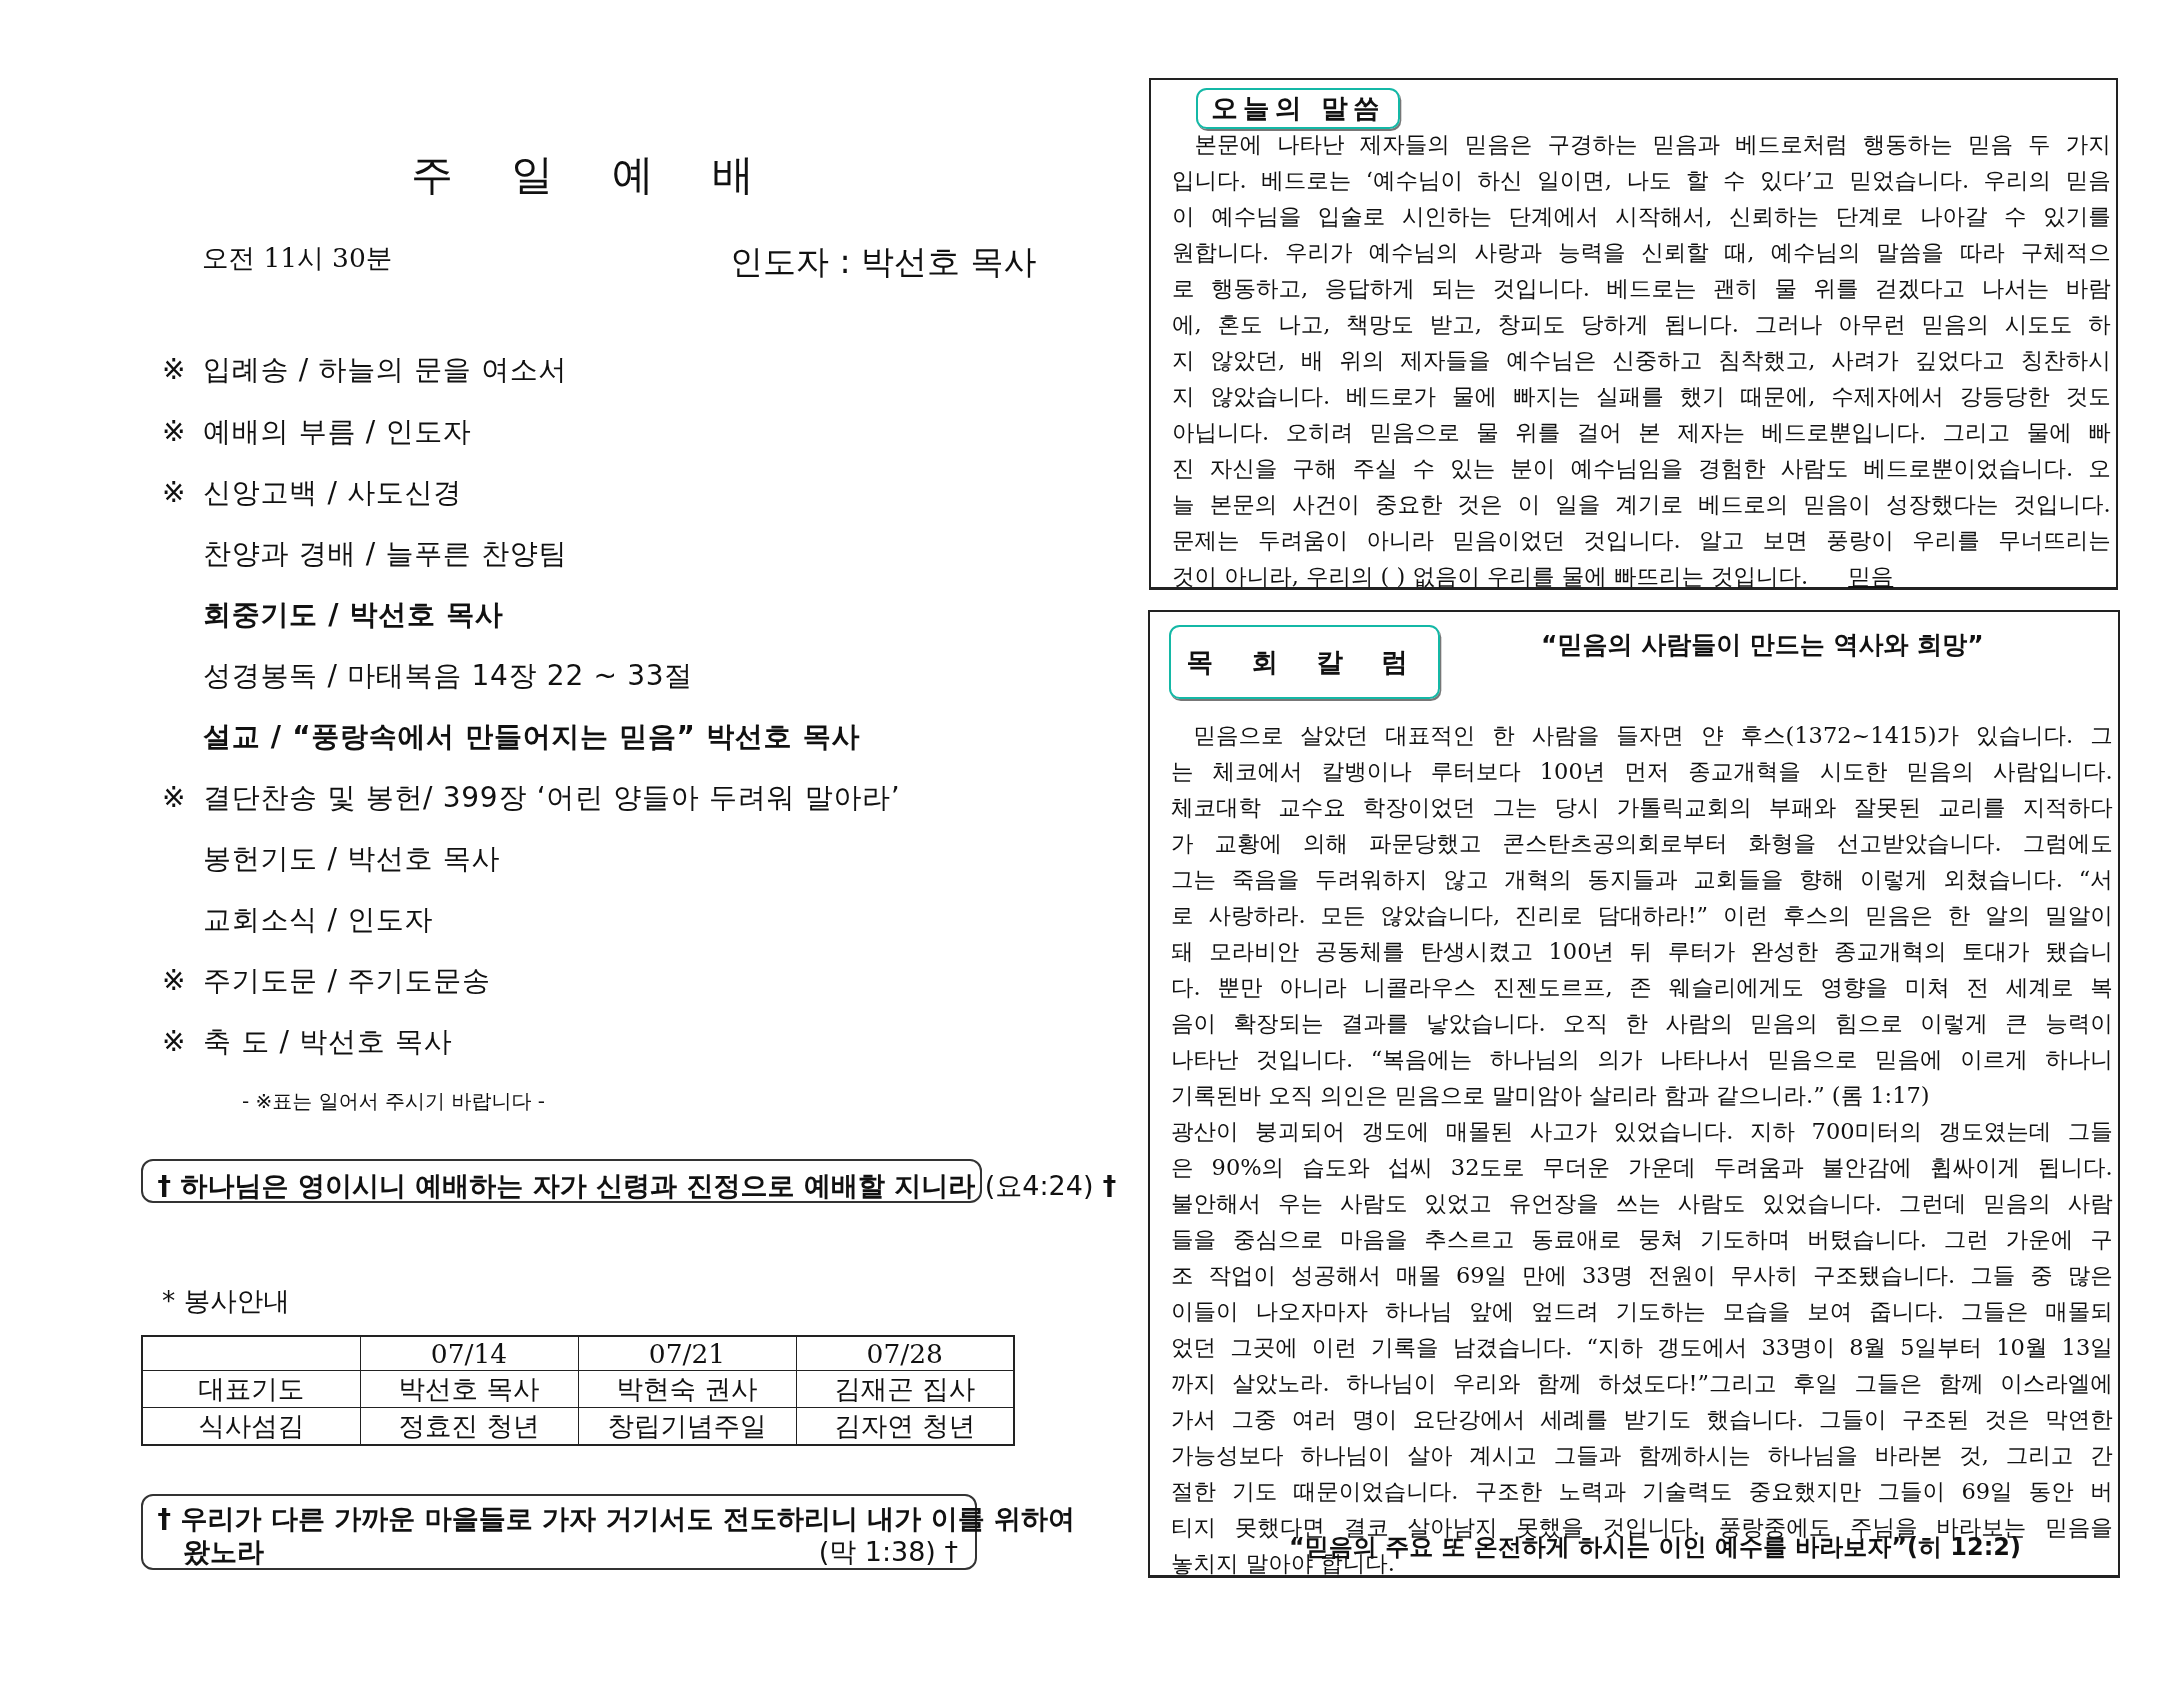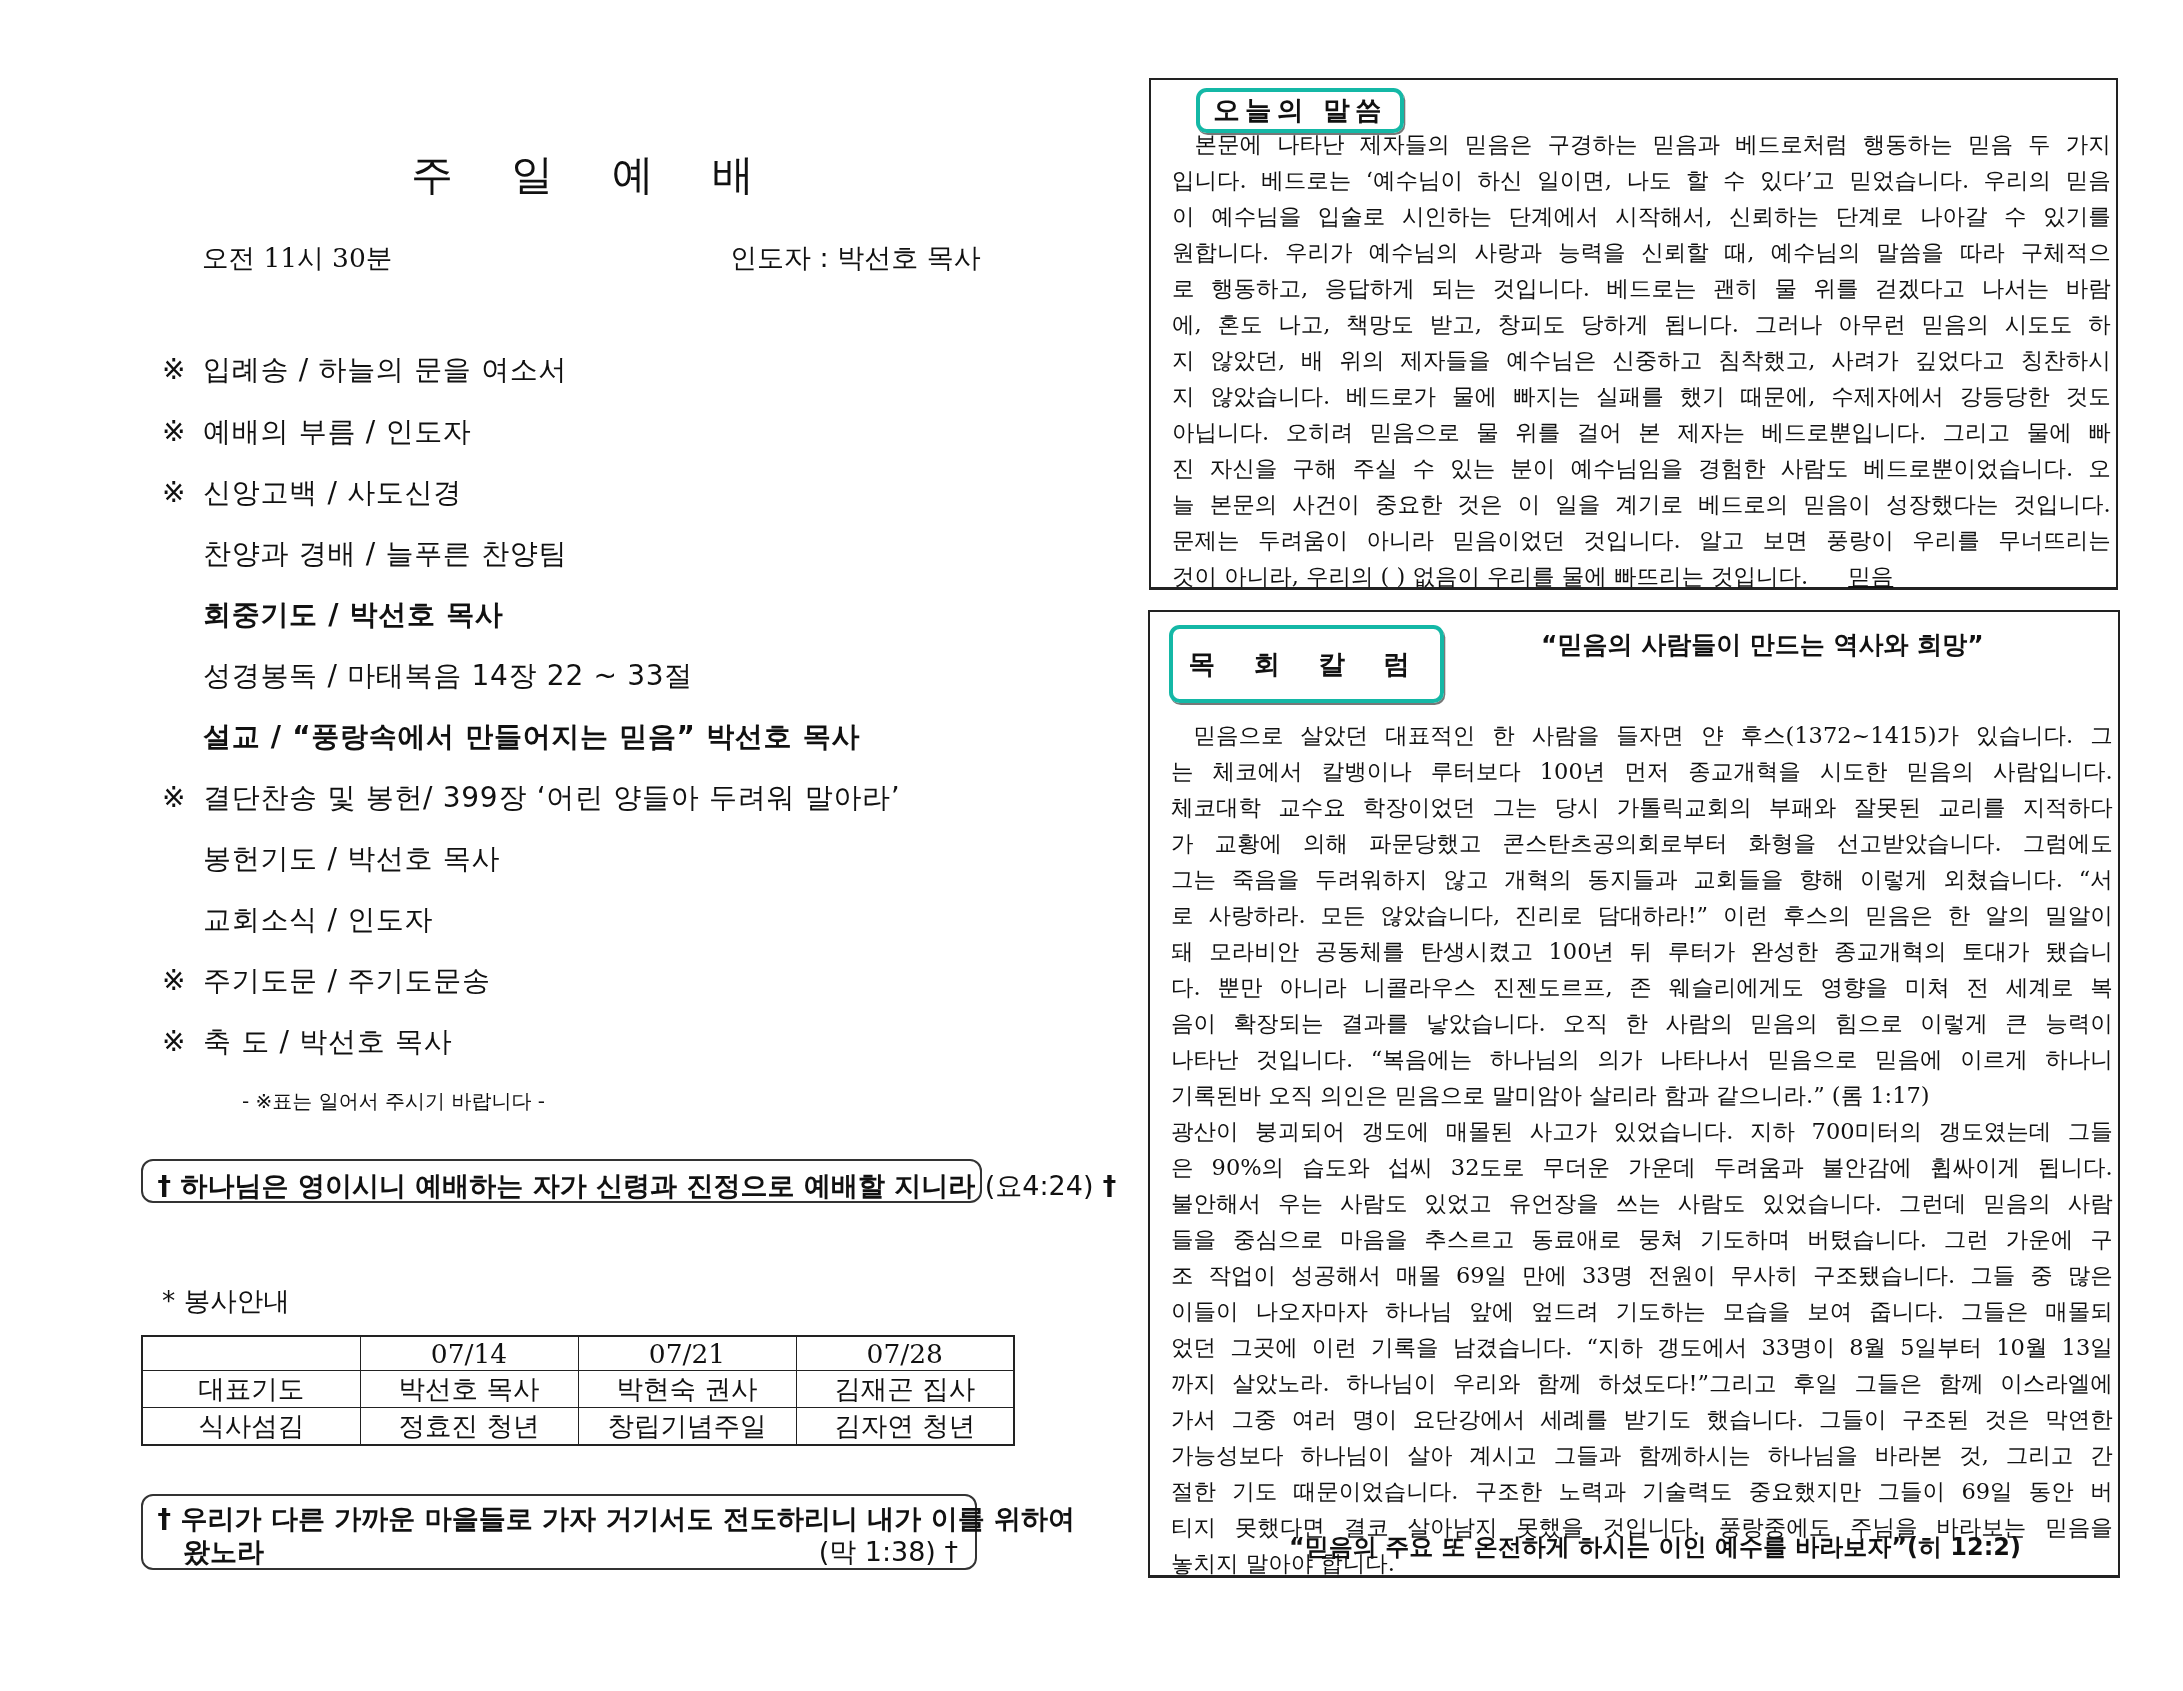--- a/index.html
+++ b/index.html
@@ -4,21 +4,21 @@
 <style>
   html, body { margin:0; padding:0; background:#ffffff; }
   body { width:2183px; height:1691px; position:relative; overflow:hidden; color:#111; font-family:"DejaVu Sans", sans-serif; }
   .abs { position:absolute; }
   .serif { font-family:"DejaVu Serif", "Liberation Serif", serif; }
   .sans { font-family:"DejaVu Sans", "Liberation Sans", sans-serif; }
 
   
   #title { left:411px; top:147px; font-size:42px; letter-spacing:22.5px; white-space:nowrap; font-weight:500; }
   #time { left:202px; top:240px; font-size:26.5px; white-space:nowrap; }
-  #leader { left:730px; top:240px; font-size:27px; white-space:nowrap; }
+  #leader { left:730px; top:240px; font-size:33px; white-space:nowrap; }
   .order-item { position:absolute; left:162px; font-size:28px; white-space:nowrap; letter-spacing:0.7px; }
   .order-item .mark { display:inline-block; width:41px; }
   .order-item.bold { font-weight:bold; }
   #standing-note { left:242px; top:1088px; font-size:20px; white-space:nowrap; }
 
   .verse-box { position:absolute; border:2px solid #333; border-radius:12px; background:#fff; font-weight:bold; font-size:27px; white-space:nowrap; }
   #verse1 { left:141px; top:1159px; width:837px; height:40px; }
   #verse1 .txt { position:absolute; left:14.6px; top:6.6px; }
   #verse1 .ref { font-weight:normal; }
 
@@ -31,21 +31,21 @@
   #verse2 { left:141px; top:1494px; width:832px; height:72px; }
   #verse2 .line1 { position:absolute; left:14.6px; top:5.3px; }
   #verse2 .line2 { position:absolute; left:40px; top:38px; }
   #verse2 .ref2 { position:absolute; right:17px; top:38px; font-weight:normal; }
 
   
   .panel { position:absolute; border:2px solid #222; border-bottom-width:3.3px; background:#fff; }
   #word-panel { left:1149px; top:78px; width:965px; height:507px; }
   #column-panel { left:1148px; top:610px; width:968px; height:963px; }
 
-  .tag { position:absolute; border:4px solid #14b8a6; border-radius:10.6px; font-weight:bold; font-size:26.5px; white-space:nowrap; box-shadow:1.3px 2px 0 #777; }
+  .tag { position:absolute; border:2px solid #14b8a6; border-radius:10.6px; font-weight:bold; font-size:26.5px; white-space:nowrap; box-shadow:1.3px 2px 0 #777; }
   #word-tag { left:45px; top:8px; padding:1.3px 13.3px; height:34px; line-height:34px; letter-spacing:5.3px; }
   #column-tag { left:18.6px; top:13.3px; padding:18px 16px; height:34px; line-height:34px; letter-spacing:14.6px;text-align:center; }
   #column-title { position:absolute; left:391px; top:16px; font-weight:bold; font-size:25px; white-space:nowrap; }
 
   .body-lines { position:absolute; left:21px; right:5.3px; font-family:"DejaVu Serif", serif; font-size:22.5px; }
   .body-lines .ln { height:36px; line-height:36px; white-space:nowrap; text-align:justify; text-align-last:justify; overflow:hidden; }
   .body-lines .ln.last { text-align-last:left; }
   .body-lines .ln.indent { padding-left:22.5px; }
   #word-body { top:46px; }
   #column-body { top:53px;margin-top:41px; }

